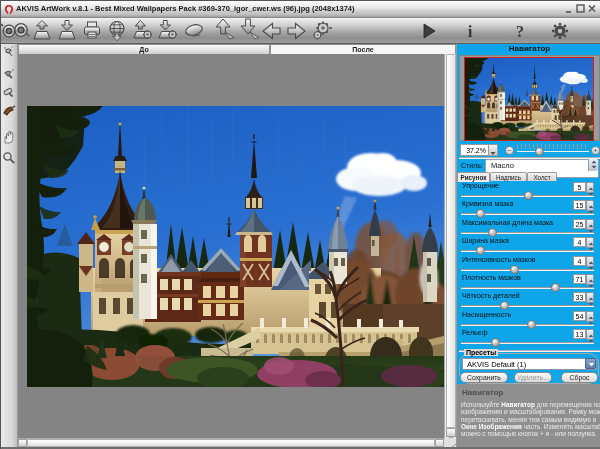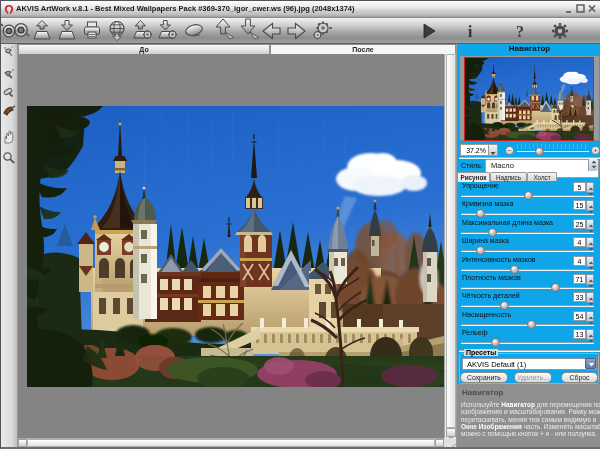--- a/index.html
+++ b/index.html
@@ -45,21 +45,21 @@
   
   #ptabs { position:absolute; left:0; top:128px; width:145px; height:9px; font-size:7px; }
   
   #params { position:absolute; left:0; top:137px; width:145px; height:168px; }
   .prow { position:absolute; left:0; width:145px; height:18px; }
   .plabel { position:absolute; left:5px; top:0; font-size:7px; color:#111; }
   .pspin { position:absolute; right:16px; top:0; width:13px; height:10px; background:#fff; border:1px solid #999; font-size:7px; text-align:center; line-height:10px; }
   .ptrack { position:absolute; left:4px; top:13px; width:133px; height:1.5px; background:#9a9a9a; border-bottom:1px solid #f2f2f2; }
   .pthumb { position:absolute; top:9px; width:9px; height:9px; border-radius:50%; background:radial-gradient(circle at 35% 30%,#fdfdfd,#b9b9b9 55%,#8e8e8e); border:1px solid #777; }
   
-  #presets { position:absolute; left:2px; top:309px; width:140px; height:31px; border:1px solid #a8a8a8; border-radius:2px; }
+  #presets { position:absolute; left:2px; top:309px; width:140px; height:31px; border:1px solid #a8a8a8; border-radius:11px; }
   
   #info { position:absolute; left:0; top:340px; width:145px; height:63px; background:#8f8f8f; color:#e4e4e4; }
   .zbtn { position:absolute; top:3px; width:9px; height:9px; border-radius:50%; border:1px solid #888;
     background:linear-gradient(#fdfdfd,#cfcfcf); font-size:8px; line-height:7px; text-align:center; color:#555; }
   .ztrack { position:absolute; left:60px; top:8px; width:72px; height:1px; background:#8a8a8a; border-bottom:1px solid #f0f0f0; }
   .zticks { position:absolute; left:60px; top:1px; width:72px; height:5px;
     background:repeating-linear-gradient(90deg,#9a9a9a 0 1px,transparent 1px 4px); }
   .zthumb { position:absolute; top:4px; width:9px; height:9px; border-radius:50%;
     background:radial-gradient(circle at 35% 30%,#fdfdfd,#b9b9b9 55%,#8e8e8e); border:1px solid #777; }
   

